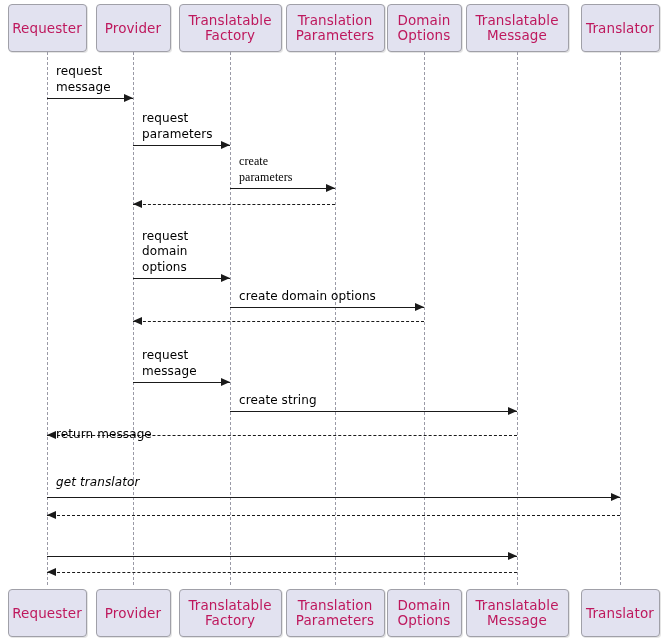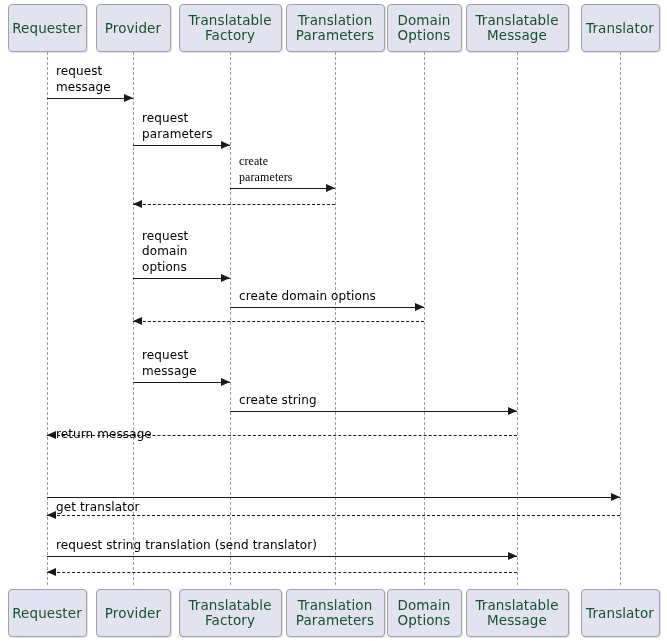--- a/index.html
+++ b/index.html
@@ -22,21 +22,21 @@
     box-sizing: border-box;
     background: #E2E2F0;
     border: 1px solid #A0A0A8;
     border-radius: 4px;
     display: flex;
     align-items: center;
     justify-content: center;
     text-align: center;
     font-size: 13.5px;
     line-height: 15px;
-    color: #14532d;
+    color: #be185d;
     letter-spacing: 0.1px;
     padding: 2px 4px;
     box-shadow: 1px 1px 0 rgba(0,0,0,0.10);
   }
   .lifeline {
     position: absolute;
     width: 0;
     border-left: 1px dashed #9A9AA6;
     top: 52px;
     height: 533px;
@@ -163,21 +163,20 @@
     <div class="msg-label" style="left: 142px; top: 348px;">request
 message</div>
     <div class="msg-line" style="left: 230px; width: 287px; top: 411px;"></div>
     <div class="arrowhead right" style="top: 407px; left: 508px;"></div>
     <div class="msg-label" style="left: 239px; top: 392.5px;">create string</div>
     <div class="msg-line dashed" style="left: 47px; width: 470px; top: 435px;"></div>
     <div class="arrowhead left" style="top: 431px; left: 47px;"></div>
     <div class="msg-label" style="left: 56px; top: 427px;">return message</div>
     <div class="msg-line" style="left: 47px; width: 573px; top: 497px;"></div>
     <div class="arrowhead right" style="top: 493px; left: 611px;"></div>
-    <div class="msg-label" style="left: 56px; top: 500px;">get translator</div>
+    <div class="msg-label" style="left: 56px; top: 475px; font-style: italic;">get translator</div>
     <div class="msg-line dashed" style="left: 47px; width: 573px; top: 515px;"></div>
     <div class="arrowhead left" style="top: 511px; left: 47px;"></div>
     <div class="msg-line" style="left: 47px; width: 470px; top: 556px;"></div>
     <div class="arrowhead right" style="top: 552px; left: 508px;"></div>
-    <div class="msg-label" style="left: 56px; top: 537.5px;">request string translation (send translator)</div>
     <div class="msg-line dashed" style="left: 47px; width: 470px; top: 572px;"></div>
     <div class="arrowhead left" style="top: 568px; left: 47px;"></div>
   </div>
 
 </body></html>

